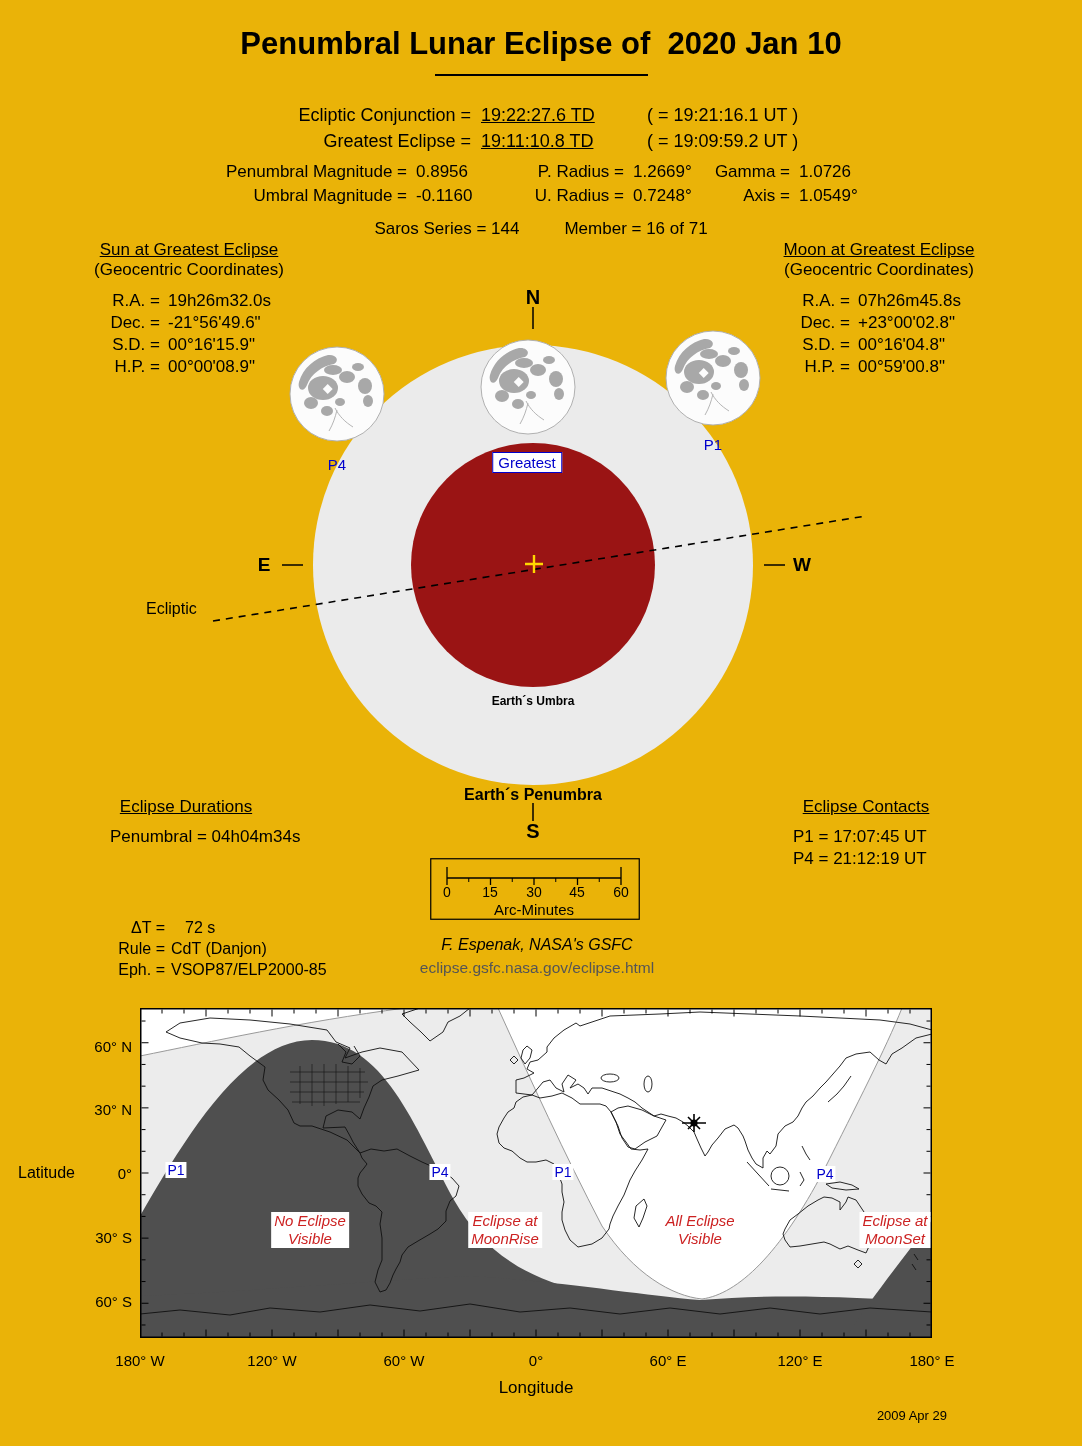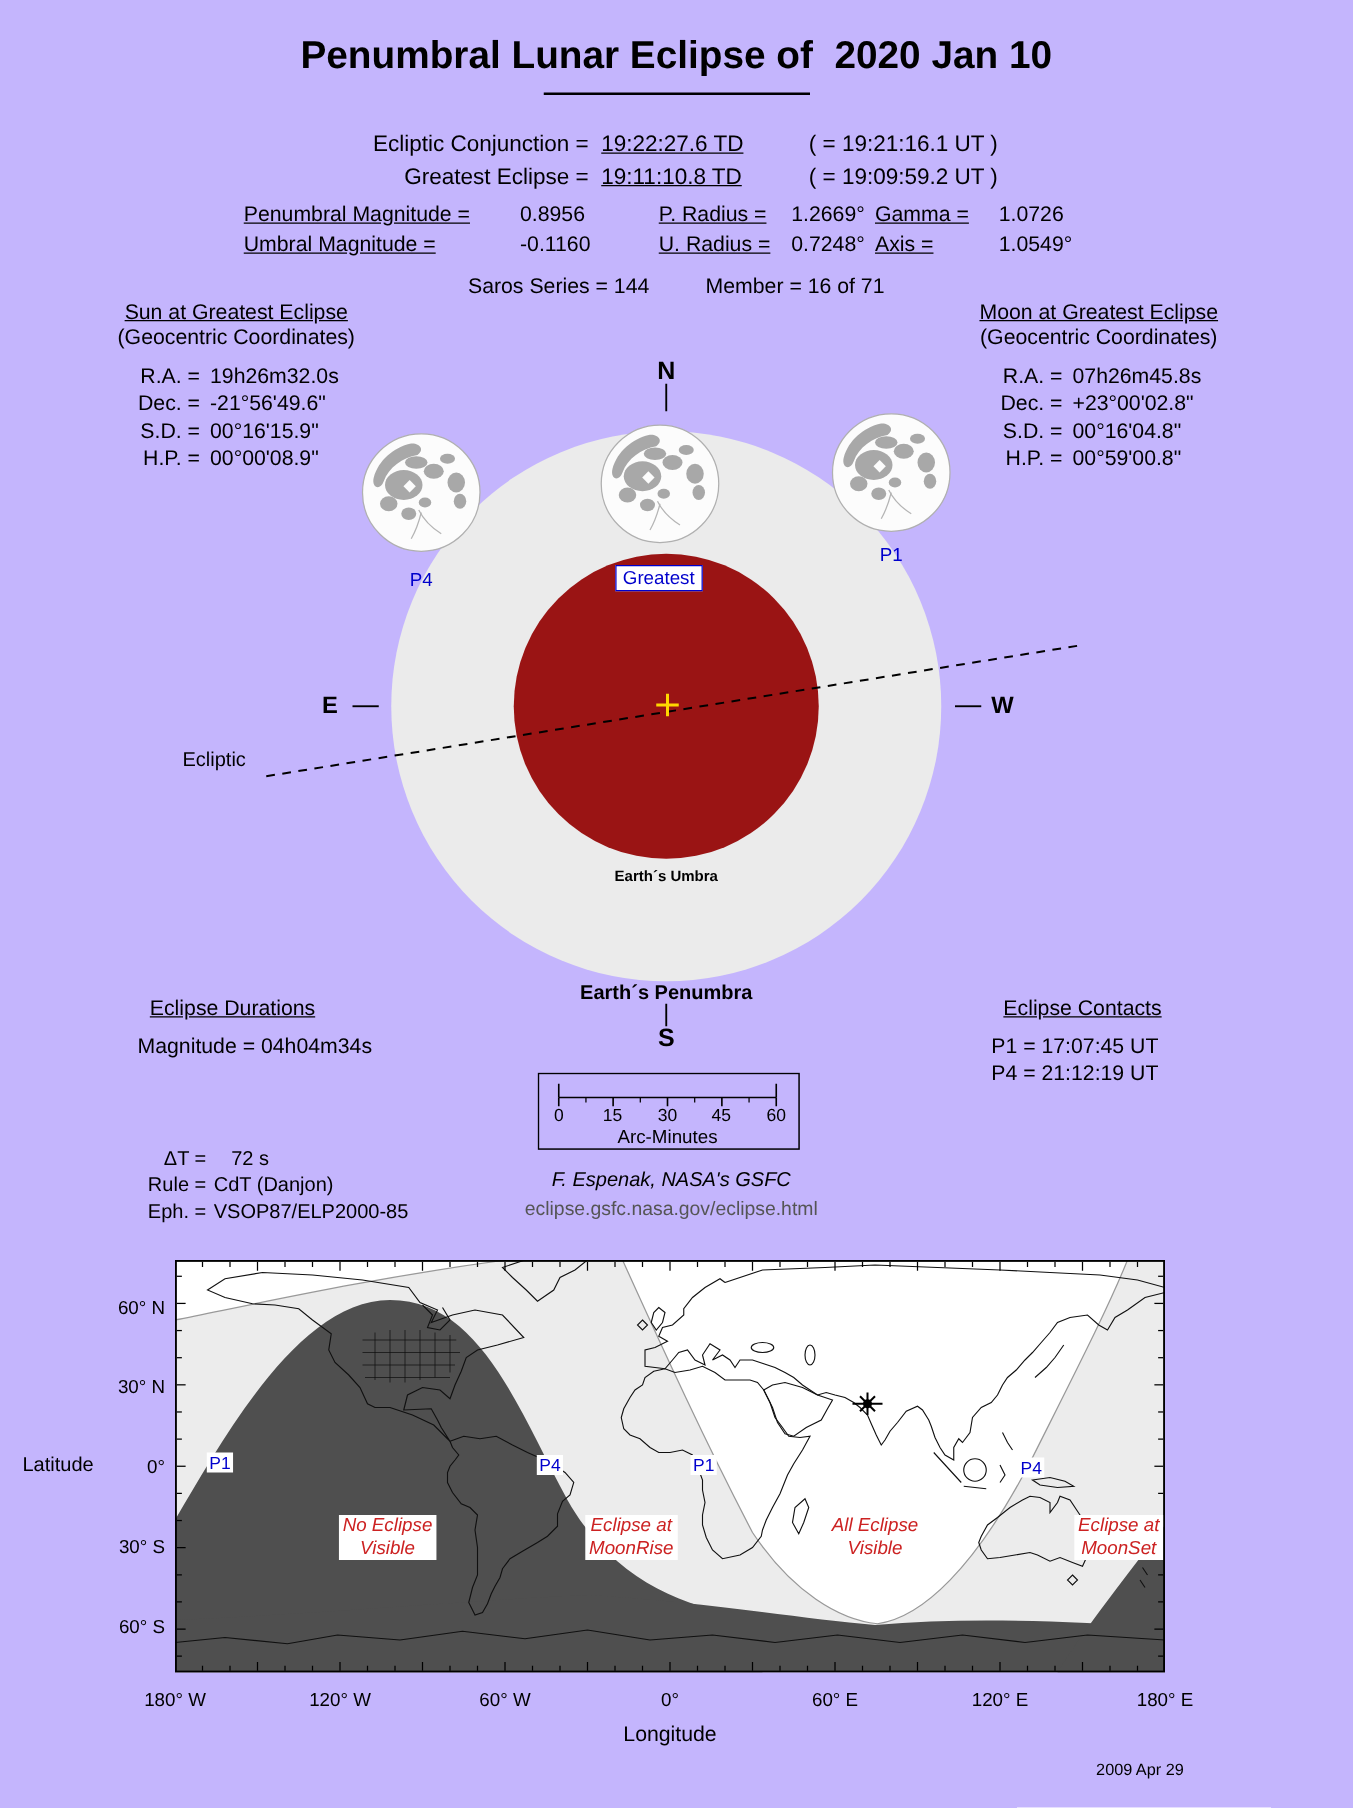--- a/index.html
+++ b/index.html
@@ -1,31 +1,31 @@
 <!DOCTYPE html>
 <html><head>
 <meta charset="utf-8">
 <style>
   html,body{margin:0;padding:0;background:#fff;}
-  #page{position:relative;width:1082px;height:1446px;background:#c4b5fd;color:#000;
+  #page{position:relative;width:1082px;height:1446px;background:#eab308;color:#000;
         font-family:"Liberation Sans",sans-serif;overflow:hidden;}
   .abs{position:absolute;}
   .ctr{transform:translateX(-50%);}
   .row{display:flex;white-space:pre;}
   .b{font-weight:bold;}
   .blue{color:#0000cc;}
   .t17{font-size:17px;}
   #title{left:50%;top:26px;font-size:31px;font-weight:bold;white-space:pre;}
   #titlerule{left:435px;top:74px;width:213px;border-top:2px solid #000;}
   #conj{left:253px;top:102px;font-size:18px;line-height:26px;}
   #conj .lab{width:218px;text-align:right;}
   #conj .val{width:152px;margin-left:10px;text-decoration:underline;}
   #conj .note{margin-left:14px;text-align:center;}
   .statcol{font-size:17px;line-height:24px;}
-  .statcol .lab{text-decoration:underline;}
+  .statcol .lab{text-align:right;}
   .statcol .val{margin-left:9px;}
   #mcol1{left:195px;top:160px;} #mcol1 .lab{width:212px;}
   #mcol2{left:527px;top:160px;} #mcol2 .lab{width:97px;}
   #mcol3{left:700px;top:160px;} #mcol3 .lab{width:90px;}
   #saros{left:50%;top:219px;font-size:17px;display:flex;gap:45px;}
   .bodyblock{font-size:17px;}
   #sunblock{left:58px;top:240px;width:262px;}
   #moonblock{left:748px;top:240px;width:262px;}
   .bodyblock .hdr{text-align:center;text-decoration:underline;}
   .bodyblock .sub{text-align:center;}
@@ -149,21 +149,21 @@
   <div class="abs ctr b" style="left:802px;top:554px;font-size:19px">W</div>
   <div class="abs" style="left:146px;top:600px;font-size:16px">Ecliptic</div>
   <div id="greatestbox" class="abs ctr" style="left:527px;top:452px">Greatest</div>
   <div class="abs ctr blue diaglab" style="left:337px;top:456px">P4</div>
   <div class="abs ctr blue diaglab" style="left:713px;top:436px">P1</div>
   <div class="abs ctr b" style="left:533px;top:694px;font-size:12px">Earth´s Umbra</div>
   <div class="abs ctr b" style="left:533px;top:786px;font-size:16px">Earth´s Penumbra</div>
   <div class="abs ctr b" style="left:533px;top:820px;font-size:20px">S</div>
 
   <div id="durhdr" class="abs ctr" style="left:186px;top:797px">Eclipse Durations</div>
-  <div class="abs t17" style="left:110px;top:827px">Magnitude = 04h04m34s</div>
+  <div class="abs t17" style="left:110px;top:827px">Penumbral = 04h04m34s</div>
   <div id="conhdr" class="abs ctr" style="left:866px;top:797px">Eclipse Contacts</div>
   <div class="abs t17" style="left:793px;top:827px">P1 = 17:07:45 UT</div>
   <div class="abs t17" style="left:793px;top:849px">P4 = 21:12:19 UT</div>
 
   <svg class="abs" style="left:430px;top:858px" width="210" height="62" viewBox="0 0 210 62">
     <rect x="0.75" y="0.75" width="208.5" height="60.5" fill="none" stroke="#000" stroke-width="1.2"></rect>
     <line x1="17" y1="20" x2="191" y2="20" stroke="#000" stroke-width="1.3"></line>
     <path d="M17,9 V20 M191,9 V20" stroke="#000" stroke-width="1.3"></path>
     <path d="M17,20 V27 M60.5,20 V27 M104,20 V27 M147.5,20 V27 M191,20 V27" stroke="#000" stroke-width="1.3"></path>
     <path d="M38.75,20 V24 M82.25,20 V24 M125.75,20 V24 M169.25,20 V24" stroke="#000" stroke-width="1"></path>

